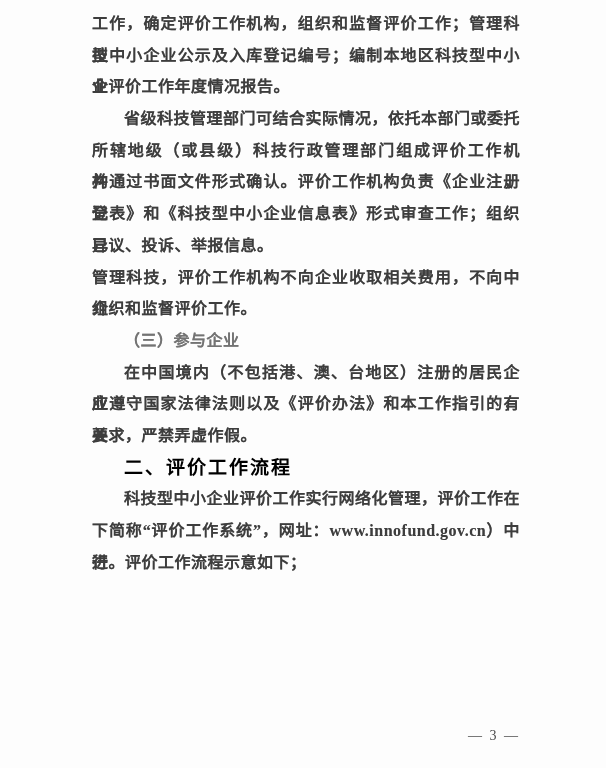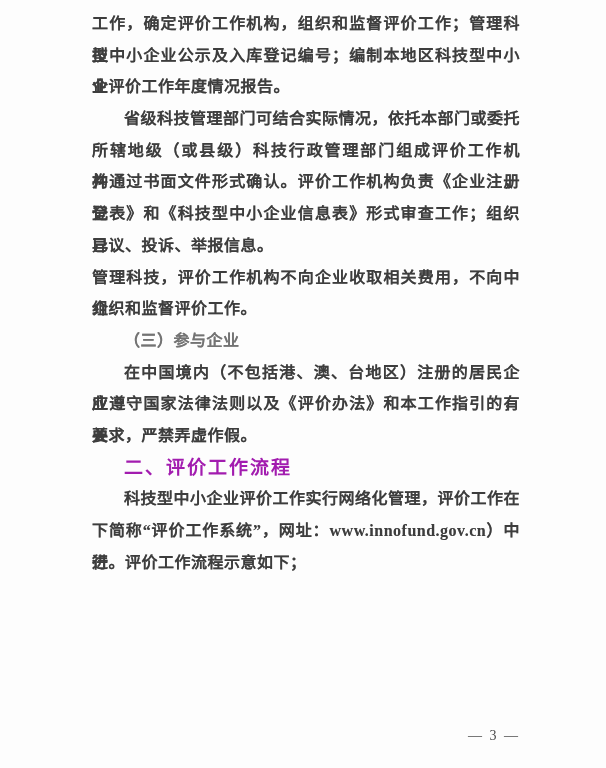--- a/index.html
+++ b/index.html
@@ -41,21 +41,21 @@
     text-align-last: justify;
   }
   .line.indent {
     text-indent: 32px;
   }
   .line.heading {
     font-family: "Liberation Sans", sans-serif;
     font-weight: bold;
     font-size: 19px;
     letter-spacing: 2px;
-    color: #a21caf;
+    color: #000000;
     text-shadow: none;
   }
   .line.subheading {
     color: #737373;
   }
   .footer {
     position: absolute;
     top: 728px;
     right: 86px;
     font-size: 14px;

